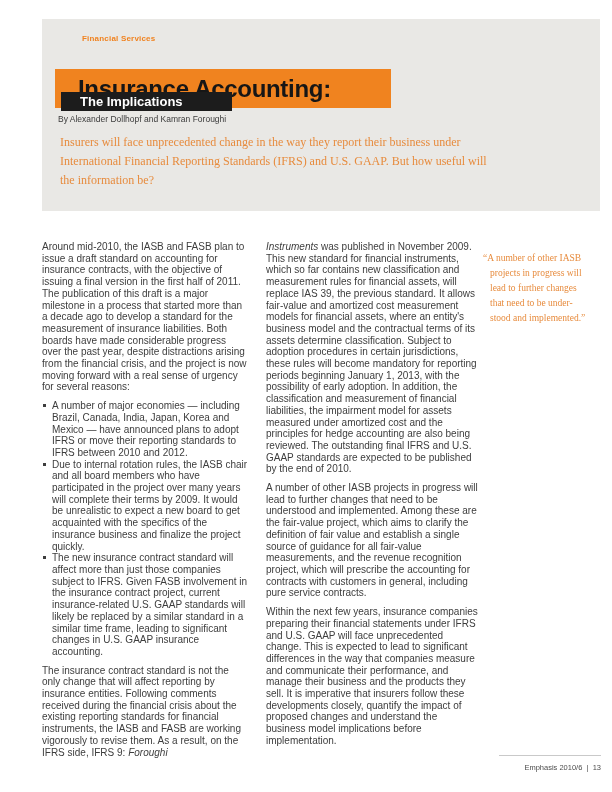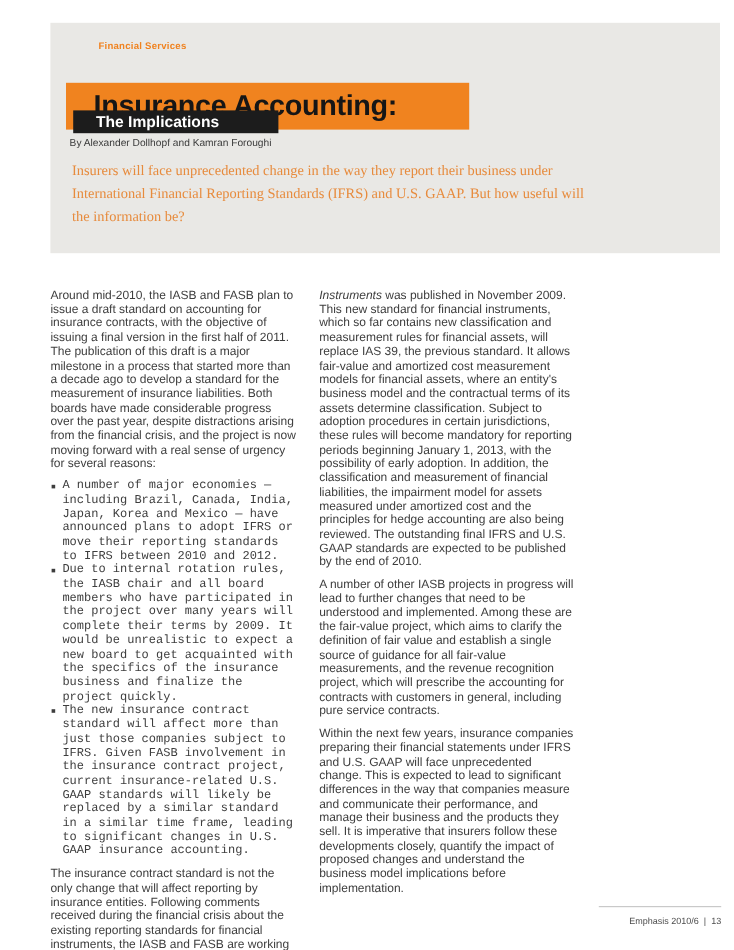--- a/index.html
+++ b/index.html
@@ -41,21 +41,21 @@
     position:absolute; left:18px; top:114px; width:430px;
     font-family:"Liberation Serif", serif;
     font-size:12px; line-height:19px; color:#e78b3d;
   }
 
   
   .col { position:absolute; top:241px; font-size:10px; line-height:11.7px; color:#3d3d3d; }
   .col-left { left:42px;  width:206px; }
   .col-mid  { left:266px; width:212px; }
   .col p { margin:0 0 7px 0; }
-  .col ul { list-style:none; margin:0 0 7px 0; padding:0;font-family:Liberation Mono, monospace; }
+  .col ul { list-style:none; margin:0 0 7px 0; padding:0; }
   .col li { position:relative; padding-left:10px; }
   .col li::before {
     content:""; position:absolute; left:1px; top:4px;
     width:3px; height:3px; background:#3d3d3d;
   }
   .col i { }
 
   
   .pull-quote {
     position:absolute; left:483px; top:251px; width:122px;
@@ -101,17 +101,24 @@
     </ul>
     <p><span>The insurance contract standard is not the only change that will affect reporting by insurance entities. Following comments received during the financial crisis about the existing reporting standards for financial instruments, the IASB and FASB are working vigorously to revise them. As a result, on the IFRS side, IFRS 9: </span><i>Foroughi</i></p>
   </div>
 
   <div class="col col-mid">
     <p><i>Instruments</i><span> was published in November 2009. This new standard for financial instruments, which so far contains new classification and measurement rules for financial assets, will replace IAS 39, the previous standard. It allows fair-value and amortized cost measurement models for financial assets, where an entity's business model and the contractual terms of its assets determine classification. Subject to adoption procedures in certain jurisdictions, these rules will become mandatory for reporting periods beginning January 1, 2013, with the possibility of early adoption. In addition, the classification and measurement of financial liabilities, the impairment model for assets measured under amortized cost and the principles for hedge accounting are also being reviewed. The outstanding final IFRS and U.S. GAAP standards are expected to be published by the end of 2010.</span></p>
     <p>A number of other IASB projects in progress will lead to further changes that need to be understood and implemented. Among these are the fair-value project, which aims to clarify the definition of fair value and establish a single source of guidance for all fair-value measurements, and the revenue recognition project, which will prescribe the accounting for contracts with customers in general, including pure service contracts.</p>
     <p>Within the next few years, insurance companies preparing their financial statements under IFRS and U.S. GAAP will face unprecedented change. This is expected to lead to significant differences in the way that companies measure and communicate their performance, and manage their business and the products they sell. It is imperative that insurers follow these developments closely, quantify the impact of proposed changes and understand the business model implications before implementation.</p>
   </div>
 
+  <div class="pull-quote">
+    <div class="pq-line">“A number of other IASB</div>
+    <div class="pq-line">projects in progress will</div>
+    <div class="pq-line">lead to further changes</div>
+    <div class="pq-line">that need to be under-</div>
+    <div class="pq-line">stood and implemented.”</div>
+  </div>
 
   <div class="footer-rule"></div>
   <div class="page-footer">Emphasis 2010/6  |  13</div>
 
 </div>
 
 </body></html>

